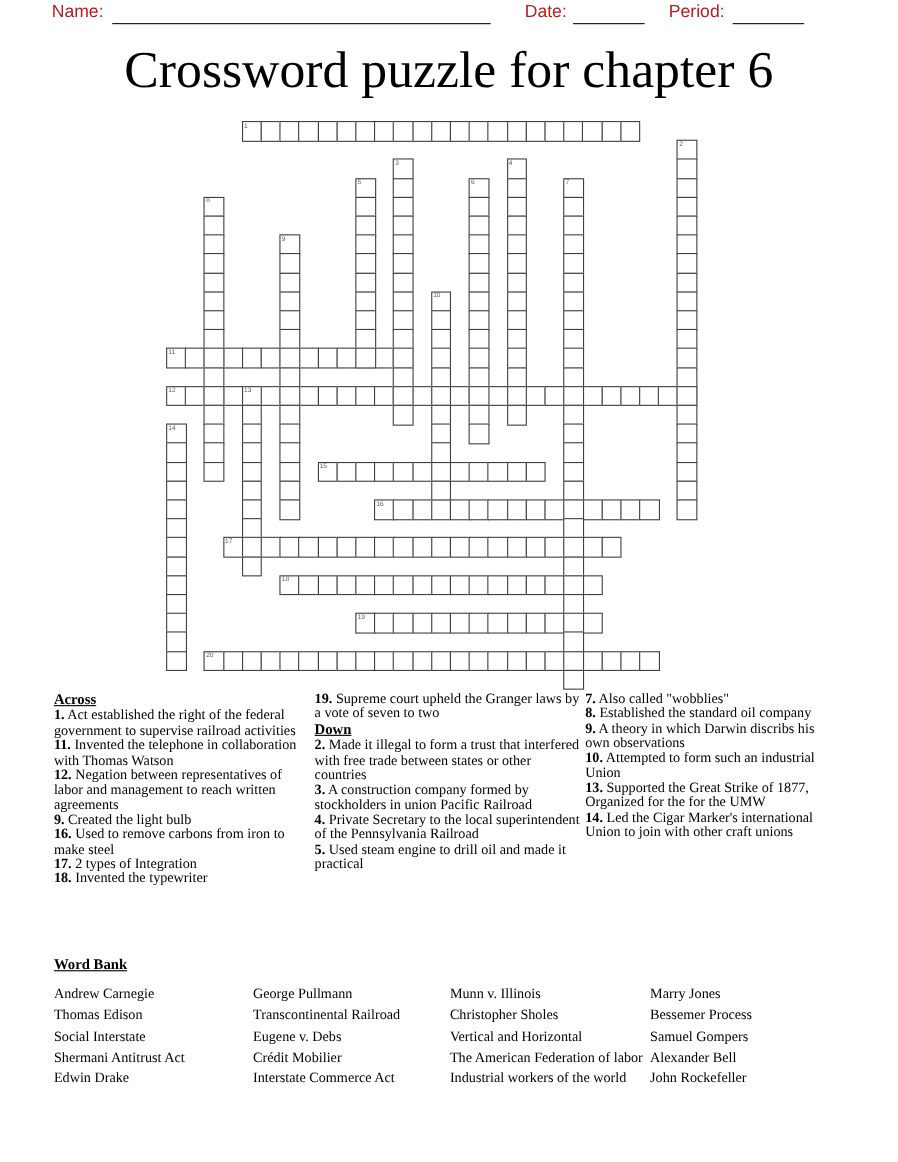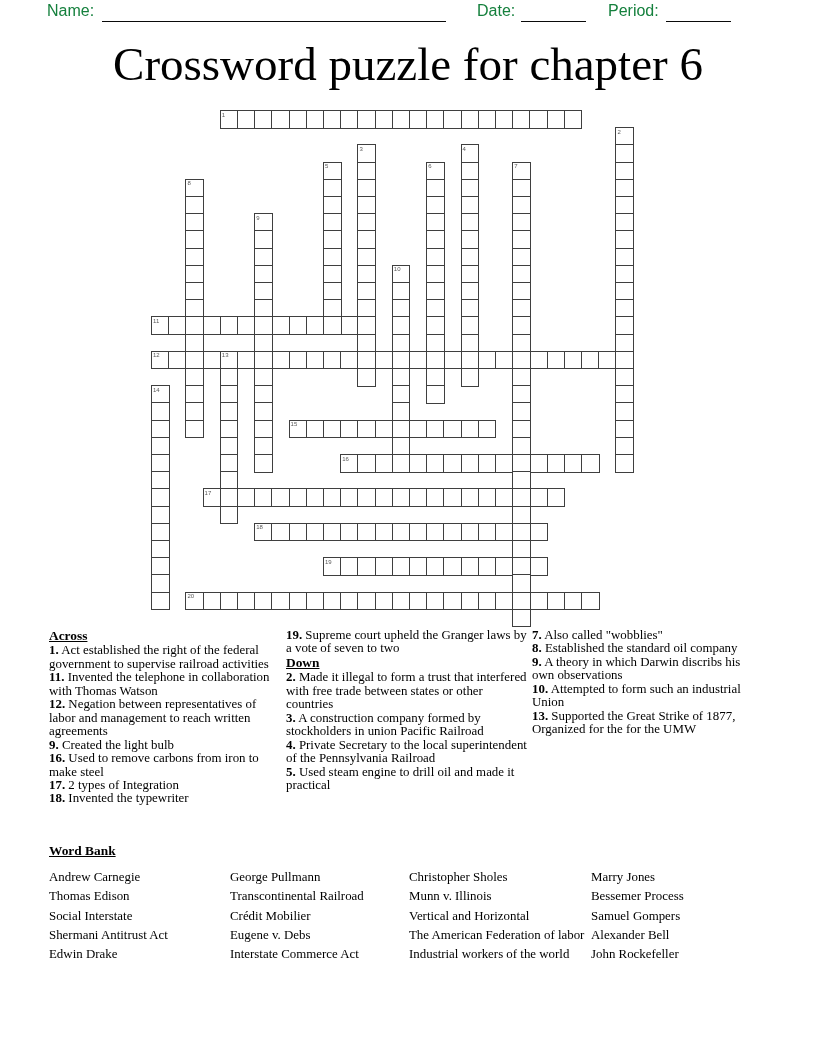--- a/index.html
+++ b/index.html
@@ -1,21 +1,21 @@
 <!DOCTYPE html>
 <html><head>
 <meta charset="utf-8">
 <style>
   * { margin:0; padding:0; box-sizing:border-box; }
   html,body { background:#fff; }
   body { width:816px; height:1056px; position:relative; font-family:"Liberation Serif", serif; color:#000; }
   .page { position:absolute; left:0; top:0; width:816px; height:1056px; background:#ffffff; overflow:hidden; }
 
   
-  .hlabel { position:absolute; top:2px; font-family:"Liberation Sans", sans-serif; font-size:16px; color:#15803d; }
+  .hlabel { position:absolute; top:2px; font-family:"Liberation Sans", sans-serif; font-size:16px; color:#b91c1c; }
   .hline  { position:absolute; top:21px; height:0; border-bottom:1.6px solid #0a0a0a; }
   .name-label   { left:47px; }
   .name-line    { left:102px; width:344px; }
   .date-label   { left:477px; }
   .date-line    { left:521px; width:65px; }
   .period-label { left:608px; }
   .period-line  { left:666px; width:65px; }
 
   
   .title { position:absolute; top:36px; left:0; width:100%; text-align:center;
@@ -32,21 +32,21 @@
   .clue-col { position:absolute; top:629px; font-size:12.9px; line-height:13.45px; }
   .clue-col-1 { left:49px;  width:236px; }
   .clue-col-2 { left:286px; width:247px; }
   .clue-col-3 { left:532px; width:228px; }
   .clue { margin:0; }
   .clue b { font-weight:700; }
   .clue-heading { font-weight:700; text-decoration:underline; font-size:13.4px; margin-bottom:2px; }
 
   
   .wordbank { position:absolute; left:49px; top:843px; width:720px; }
-  .wb-heading { font-weight:700; text-decoration:underline; font-size:13.4px; }
+  .wb-heading { font-weight:700; text-decoration:underline; font-size:13.4px;margin-top:26px; }
   .wb-cols { display:flex; margin-top:9px; }
   .wb-col { flex:none; }
   .wb-col-0 { width:181px; }
   .wb-col-1 { width:179px; }
   .wb-col-2 { width:182px; }
   .wb-item { font-size:12.9px; line-height:19.3px; height:19.3px; white-space:nowrap; }
 </style>
 </head>
 <body>
 
@@ -451,43 +451,44 @@
         <p class="clue"><b>3.</b> A construction company formed by stockholders in union Pacific Railroad</p>
         <p class="clue"><b>4.</b> Private Secretary to the local superintendent of the Pennsylvania Railroad</p>
         <p class="clue"><b>5.</b> Used steam engine to drill oil and made it practical</p>
       </div>
     <div class="clue-col clue-col-3">
         <p class="clue"><b>7.</b> Also called "wobblies"</p>
         <p class="clue"><b>8.</b> Established the standard oil company</p>
         <p class="clue"><b>9.</b> A theory in which Darwin discribs his own observations</p>
         <p class="clue"><b>10.</b> Attempted to form such an industrial Union</p>
         <p class="clue"><b>13.</b> Supported the Great Strike of 1877, Organized for the for the UMW</p>
+        <p class="clue"><b>14.</b> Led the Cigar Marker's international Union to join with other craft unions</p>
       </div>
   </div>
 
   <div class="wordbank">
     <div class="wb-heading">Word Bank</div>
     <div class="wb-cols">
         <div class="wb-col wb-col-0">
           <div class="wb-item">Andrew Carnegie</div>
           <div class="wb-item">Thomas Edison</div>
           <div class="wb-item">Social Interstate</div>
           <div class="wb-item">Shermani Antitrust Act</div>
           <div class="wb-item">Edwin Drake</div>
         </div>
         <div class="wb-col wb-col-1">
           <div class="wb-item">George Pullmann</div>
           <div class="wb-item">Transcontinental Railroad</div>
+          <div class="wb-item">Eugene v. Debs</div>
           <div class="wb-item">Crédit Mobilier</div>
-          <div class="wb-item">Eugene v. Debs</div>
           <div class="wb-item">Interstate Commerce Act</div>
         </div>
         <div class="wb-col wb-col-2">
+          <div class="wb-item">Munn v. Illinois</div>
           <div class="wb-item">Christopher Sholes</div>
-          <div class="wb-item">Munn v. Illinois</div>
           <div class="wb-item">Vertical and Horizontal</div>
           <div class="wb-item">The American Federation of labor</div>
           <div class="wb-item">Industrial workers of the world</div>
         </div>
         <div class="wb-col wb-col-3">
           <div class="wb-item">Marry Jones</div>
           <div class="wb-item">Bessemer Process</div>
           <div class="wb-item">Samuel Gompers</div>
           <div class="wb-item">Alexander Bell</div>
           <div class="wb-item">John Rockefeller</div>

